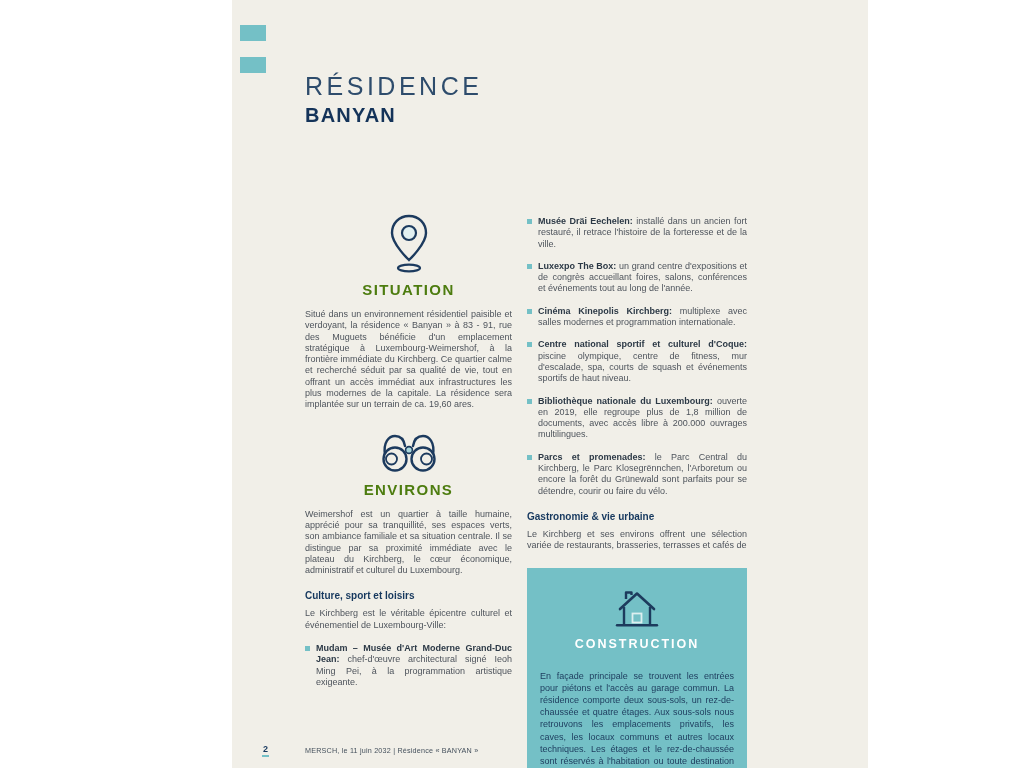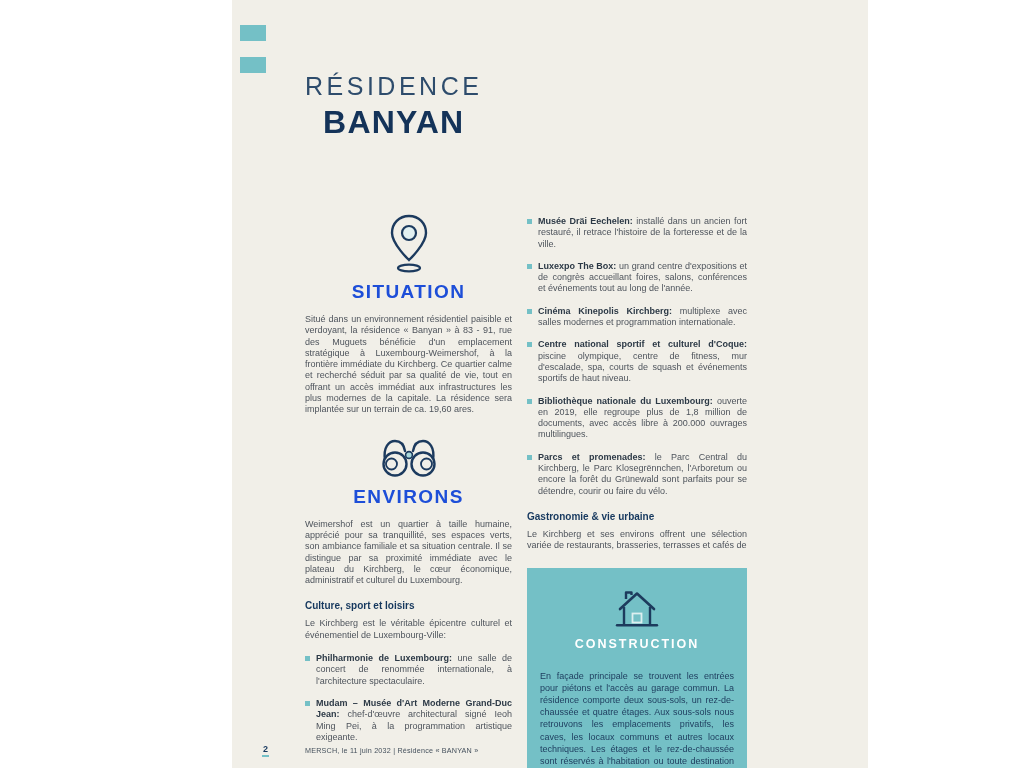--- a/index.html
+++ b/index.html
@@ -12,32 +12,32 @@
   .page {
     position:absolute; left:232px; top:0; width:636px; height:768px;
     background:#f1efe8;
   }
   .deco { position:absolute; left:8px; width:26px; height:16px; background:#74c0c6; }
   .sq1 { top:25px; }
   .sq2 { top:57px; }
 
   .title-block { position:absolute; left:73px; top:72px; }
   .title-l1 { font-size:25px; letter-spacing:3.5px; color:#2e4c6c; font-weight:400; }
-  .title-l2 { font-size:32px; letter-spacing:1.2px; color:#143359; font-weight:700; margin-top:3px;text-align:center; }
+  .title-l2 { font-size:20px; letter-spacing:1.2px; color:#143359; font-weight:700; margin-top:3px; }
 
   .columns { position:absolute; left:73px; top:213px; width:442px; display:flex; gap:15px; }
   .col-left  { width:207px; }
   .col-right { width:220px; }
 
   .icon-wrap { text-align:center; }
   .icon-wrap svg { display:inline-block; vertical-align:top; }
   .binoc-wrap { margin-top:20px; }
 
   h3.section-h {
-    font-size:19px; letter-spacing:1.4px; color:#1d4ed8; text-align:center;
+    font-size:15px; letter-spacing:1.4px; color:#4d7c0f; text-align:center;
     margin:8px 0 11px; font-weight:700;
   }
   p.body {
     font-size:9px; line-height:11.3px; color:#4e545c; text-align:justify;
     margin:0 0 11px;
   }
   h4.sub-h { font-size:10px; color:#16385e; margin:14px 0 7px; font-weight:700; }
 
   ul.bullets { list-style:none; margin:12px 0 0; padding:0; }
   ul.bullets.first { margin-top:3px; }
@@ -107,21 +107,20 @@
           <circle cx="31" cy="19" r="3.4" fill="#a9d8dc" stroke="#1c3a5e" stroke-width="1.6"></circle>
         </svg>
       </div>
       <h3 class="section-h">ENVIRONS</h3>
       <p class="body">Weimershof est un quartier à taille humaine, apprécié pour sa tranquillité, ses espaces verts, son ambiance familiale et sa situation centrale. Il se distingue par sa proximité immédiate avec le plateau du Kirchberg, le cœur économique, administratif et culturel du Luxembourg.</p>
 
       <h4 class="sub-h">Culture, sport et loisirs</h4>
       <p class="body">Le Kirchberg est le véritable épicentre culturel et événementiel de Luxembourg-Ville:</p>
 
       <ul class="bullets">
-        <li><b>Philharmonie de Luxembourg:</b> <span>une salle de concert de renommée internationale, à l'architecture spectaculaire.</span></li>
         <li><b>Mudam – Musée d'Art Moderne Grand-Duc Jean:</b> <span>chef-d'œuvre architectural signé Ieoh Ming Pei, à la programmation artistique exigeante.</span></li>
       </ul>
     </div>
 
     <div class="col-right">
 
       <ul class="bullets first">
         <li><b>Musée Dräi Eechelen:</b> <span>installé dans un ancien fort restauré, il retrace l'histoire de la forteresse et de la ville.</span></li>
         <li><b>Luxexpo The Box:</b> <span>un grand centre d'expositions et de congrès accueillant foires, salons, conférences et événements tout au long de l'année.</span></li>
         <li><b>Cinéma Kinepolis Kirchberg:</b> <span>multiplexe avec salles modernes et programmation internationale.</span></li>

